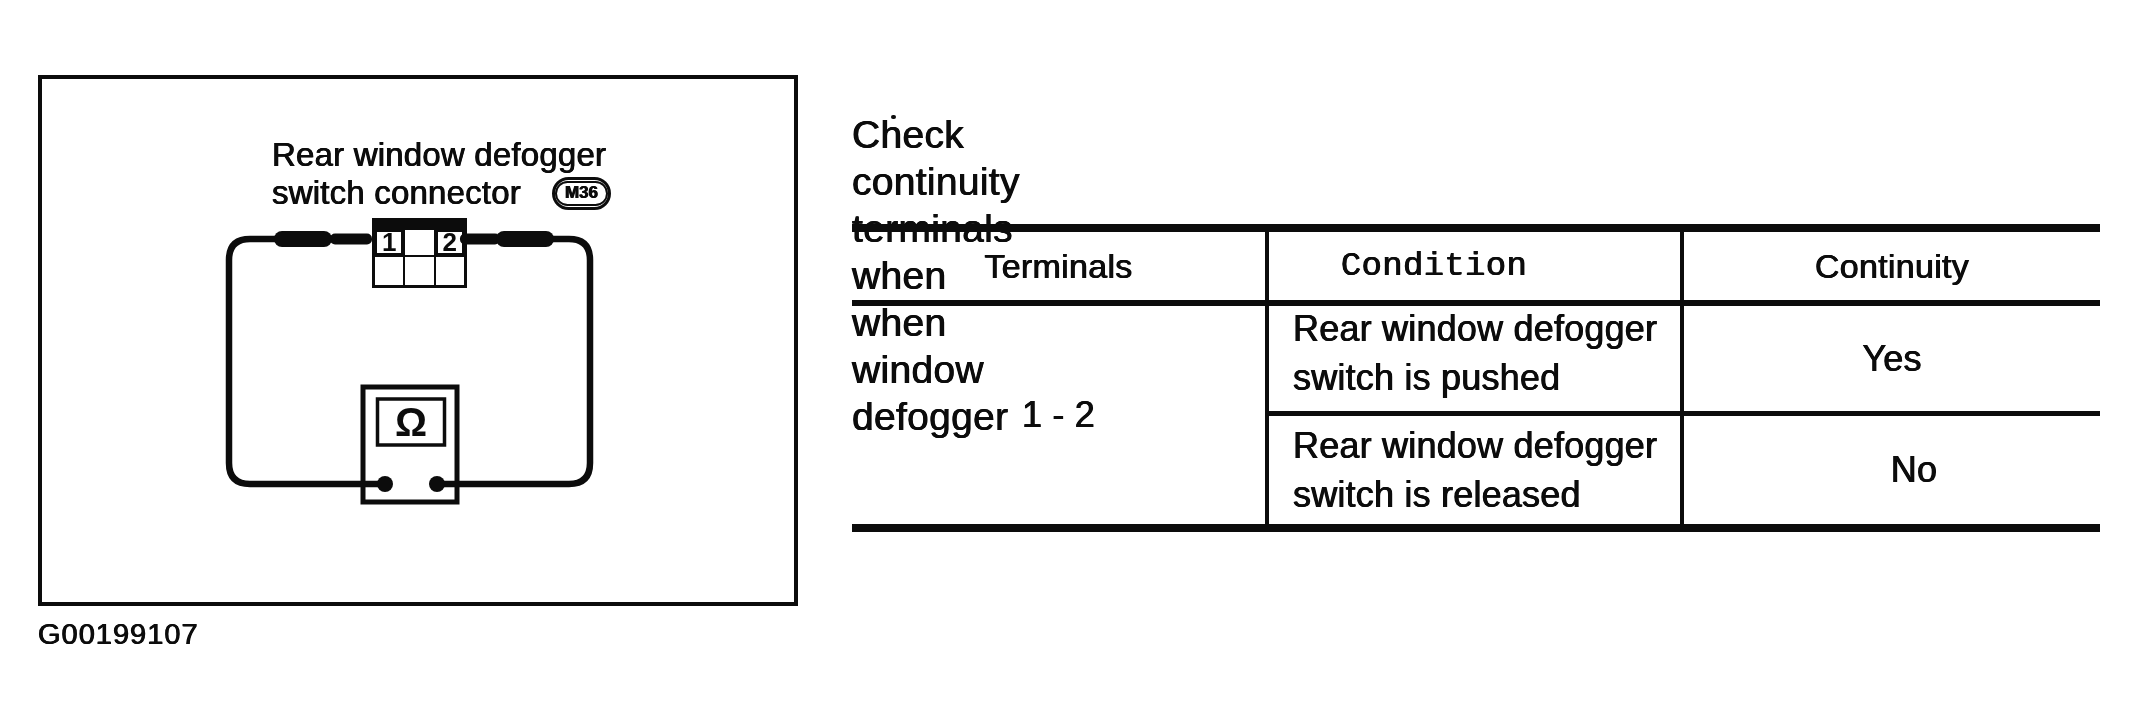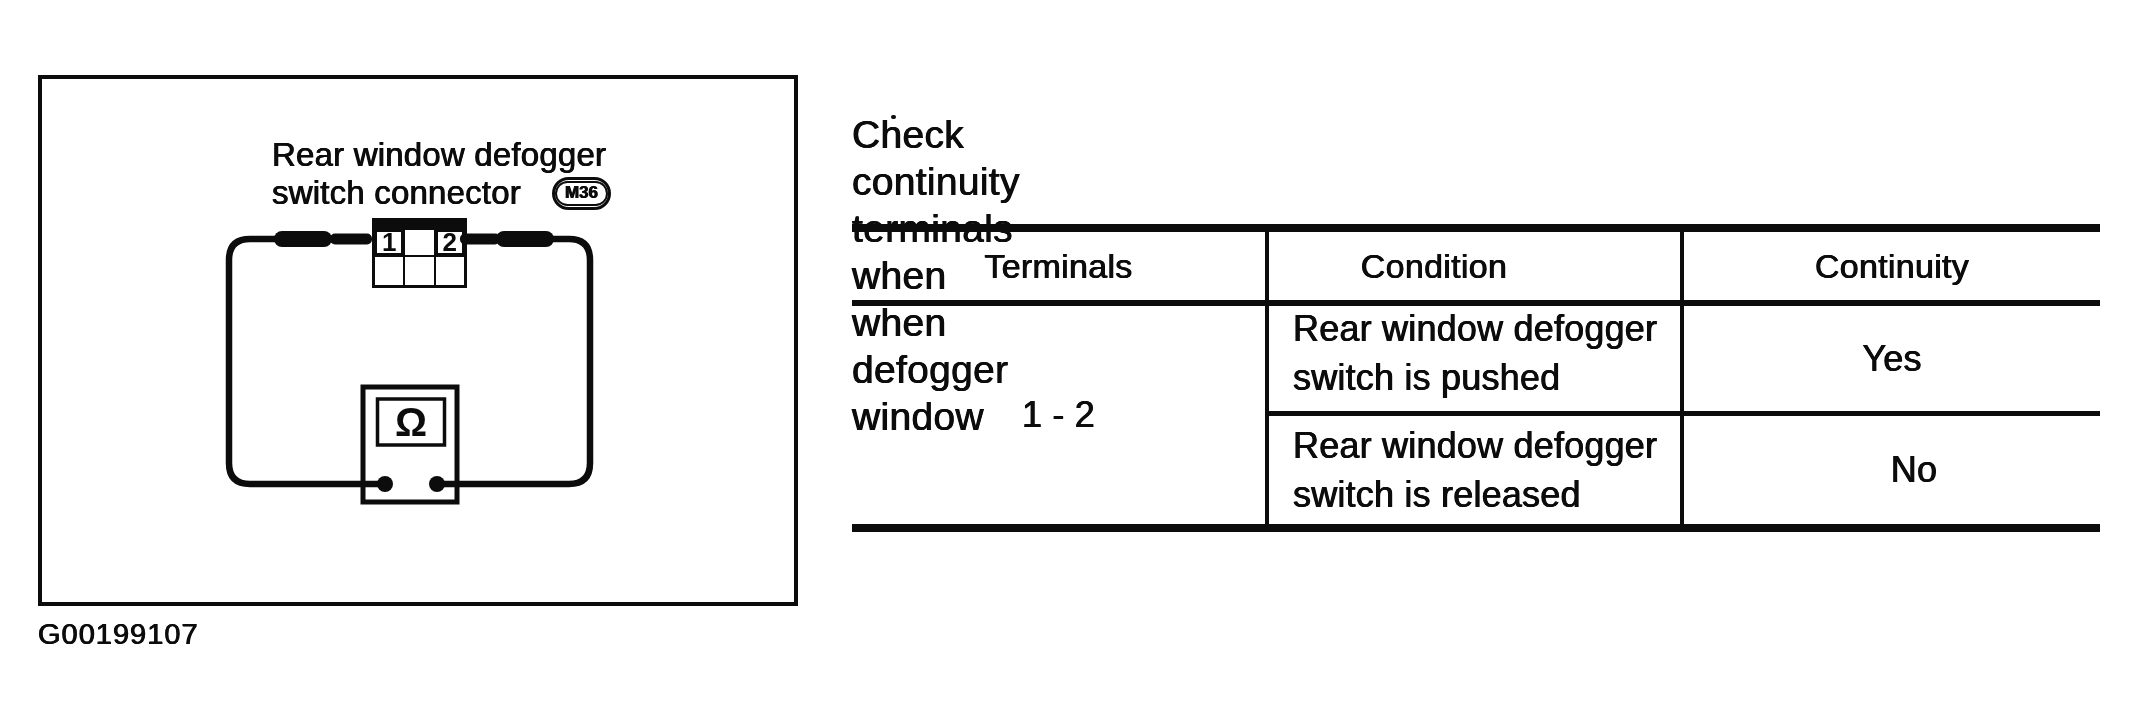--- a/index.html
+++ b/index.html
@@ -128,34 +128,34 @@
 
 <div class="abs speck"></div>
 
 <div class="abs desc ink">
   <div class="desc-line1">
     <span>Check</span>
     <span>continuity</span>
     <span>terminals</span>
     <span>when</span>
     <span>when</span>
+    <span>window</span>
     <span>defogger</span>
-    <span>window</span>
   </div>
 </div>
 
 <div class="abs tline" style="left:852px; top:224px; width:1248px; height:8px;"></div>
 <div class="abs tline" style="left:852px; top:300px; width:1248px; height:6px;"></div>
 <div class="abs tline" style="left:1267px; top:411px; width:833px; height:5px;"></div>
 <div class="abs tline" style="left:852px; top:524px; width:1248px; height:8px;"></div>
 <div class="abs tline" style="left:1265px; top:224px; width:4px; height:308px;"></div>
 <div class="abs tline" style="left:1680px; top:224px; width:4px; height:308px;"></div>
 
 <div class="abs cell th ink" style="left:852px;  top:232px; width:413px; height:68px;">Terminals</div>
-<div class="abs cell th ink" style="left:1269px; top:232px; width:330px; height:68px;">Condition</div>
+<div class="abs cell th ink" style="left:1269px; top:232px; width:330px; height:68px;font-family:Liberation Mono, monospace;">Condition</div>
 <div class="abs cell th ink" style="left:1684px; top:232px; width:416px; height:68px;">Continuity</div>
 
 <div class="abs cell td ink" style="left:852px; top:306px; width:413px; height:218px;">1 - 2</div>
 
 <div class="abs cell td cond ink" style="left:1293px; top:306px; width:395px; height:93px;">Rear window defogger switch is pushed</div>
 <div class="abs cell td ink" style="left:1684px; top:306px; width:416px; height:105px;">Yes</div>
 
 <div class="abs cell td cond ink" style="left:1293px; top:416px; width:395px; height:108px;">Rear window defogger switch is released</div>
 <div class="abs cell td ink" style="left:1684px; top:416px; width:416px; height:108px;padding-left:44px;">No</div>
 

